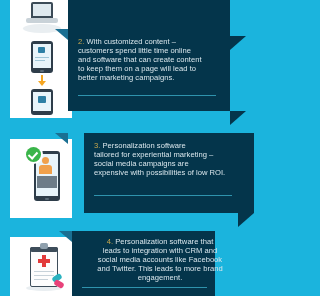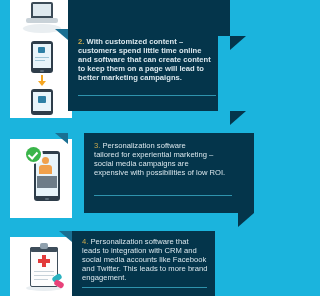--- a/index.html
+++ b/index.html
@@ -144,21 +144,21 @@
 
       <div class="arrow-stem" style="left:15px;top:36px;height:7px;"></div>
       <div class="arrow-down" style="left:12px;top:42px;"></div>
 
       <div class="phone" style="left:5px;top:50px;width:22px;height:26px;">
         <div class="screen" style="left:2px;top:3px;width:18px;height:19px;"></div>
       </div>
       <div class="mini" style="left:12px;top:57px;width:8px;height:7px;"></div>
     </div>
 
-    <div class="panel" style="left:68px;top:0px;width:150px;height:82px;font-weight:bold;">
+    <div class="panel" style="left:68px;top:0px;width:162px;height:82px;">
       <div class="ptext" style="left:10px;top:8px;width:146px;"><span class="num">2. </span><span>With customized content –
 customers spend little time online
 and software that can create content
 to keep them on a page will lead to
 better marketing campaigns.</span></div>
       <div class="divider" style="left:10px;top:66px;width:138px;"></div>
     </div>
     <div class="panel-tab" style="left:55px;top:0px;"></div>
     <div class="panel-tail" style="left:230px;top:82px;"></div>
   </div>
@@ -199,21 +199,21 @@
       <div class="cross-v" style="left:18px;top:14px;width:4px;height:12px;"></div>
       <div class="cross-h" style="left:14px;top:18px;width:12px;height:4px;"></div>
       <div class="clip-line" style="left:10px;top:30px;width:20px;"></div>
       <div class="clip-line" style="left:10px;top:34px;width:20px;"></div>
       <div class="clip-line" style="left:10px;top:38px;width:14px;"></div>
       <div class="pill" style="left:28px;top:34px;width:10px;height:6px;background:#2bb3c0;transform:rotate(-35deg);"></div>
       <div class="pill" style="left:30px;top:40px;width:10px;height:6px;background:#e8427a;transform:rotate(30deg);"></div>
     </div>
 
     <div class="panel" style="left:72px;top:0px;width:143px;height:65px;">
-      <div class="ptext" style="left:10px;top:6px;width:132px;"><span class="num">4. </span><span>Personalization software that
+      <div class="ptext" style="left:22px;top:6px;width:132px;text-align:center;"><span class="num">4. </span><span>Personalization software that
 leads to integration with CRM and
 social media accounts like Facebook
 and Twitter. This leads to more brand
 engagement.</span></div>
       <div class="divider" style="left:10px;top:56px;width:125px;"></div>
     </div>
     <div class="panel-tab" style="left:59px;top:0px;"></div>
   </div>
 
 </div>

